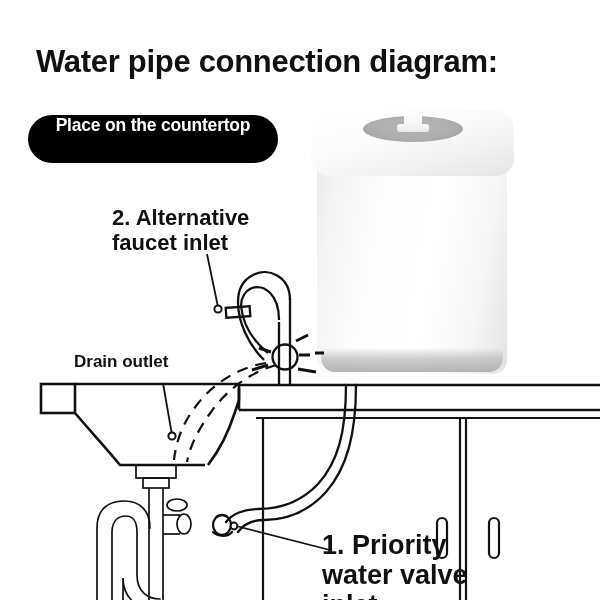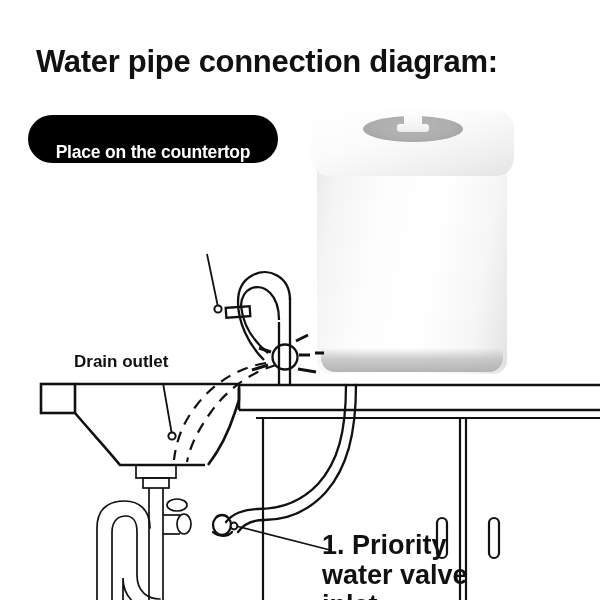--- a/index.html
+++ b/index.html
@@ -36,21 +36,21 @@
   
   .badge {
     position: absolute;
     left: 28px;
     top: 93px;
     width: 250px;
     height: 48px;
     background: #000000;
     border-radius: 24px;
     display: flex;
-    align-items: flex-end;
+    align-items: flex-start;
     justify-content: center;
   }
   .badge-label {
     color: #ffffff;
     font-size: 17.5px;
     font-weight: bold;
     letter-spacing: -0.2px;
     white-space: nowrap;
   }
 
@@ -290,20 +290,22 @@
       <line x1="236" y1="504" x2="330" y2="528"></line>
     </g>
     <g fill="#ffffff" stroke="#111111">
       <circle cx="218" cy="287" r="3.6" stroke-width="2"></circle>
       <circle cx="172" cy="414" r="3.6" stroke-width="2"></circle>
       <circle cx="234" cy="504" r="3.4" stroke-width="2"></circle>
     </g>
 
   </svg>
 
+  <div class="callout callout-faucet">2. Alternative
+faucet inlet</div>
 
   <div class="callout callout-drain">Drain outlet</div>
 
   <div class="callout callout-valve">1. Priority
 water valve
 inlet</div>
 
 </div>
 
 </body></html>

